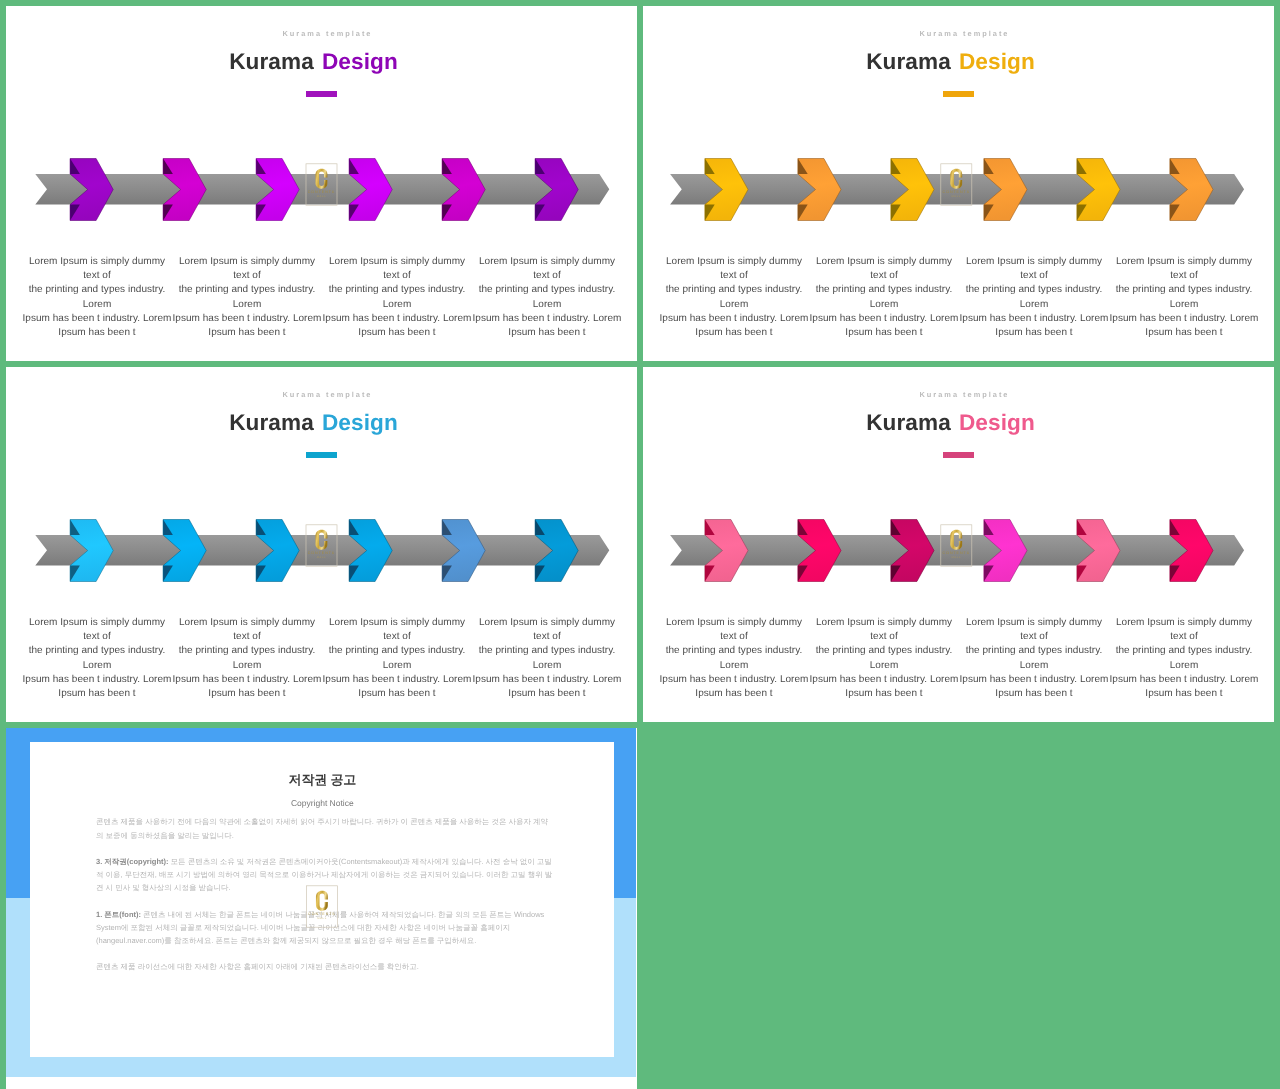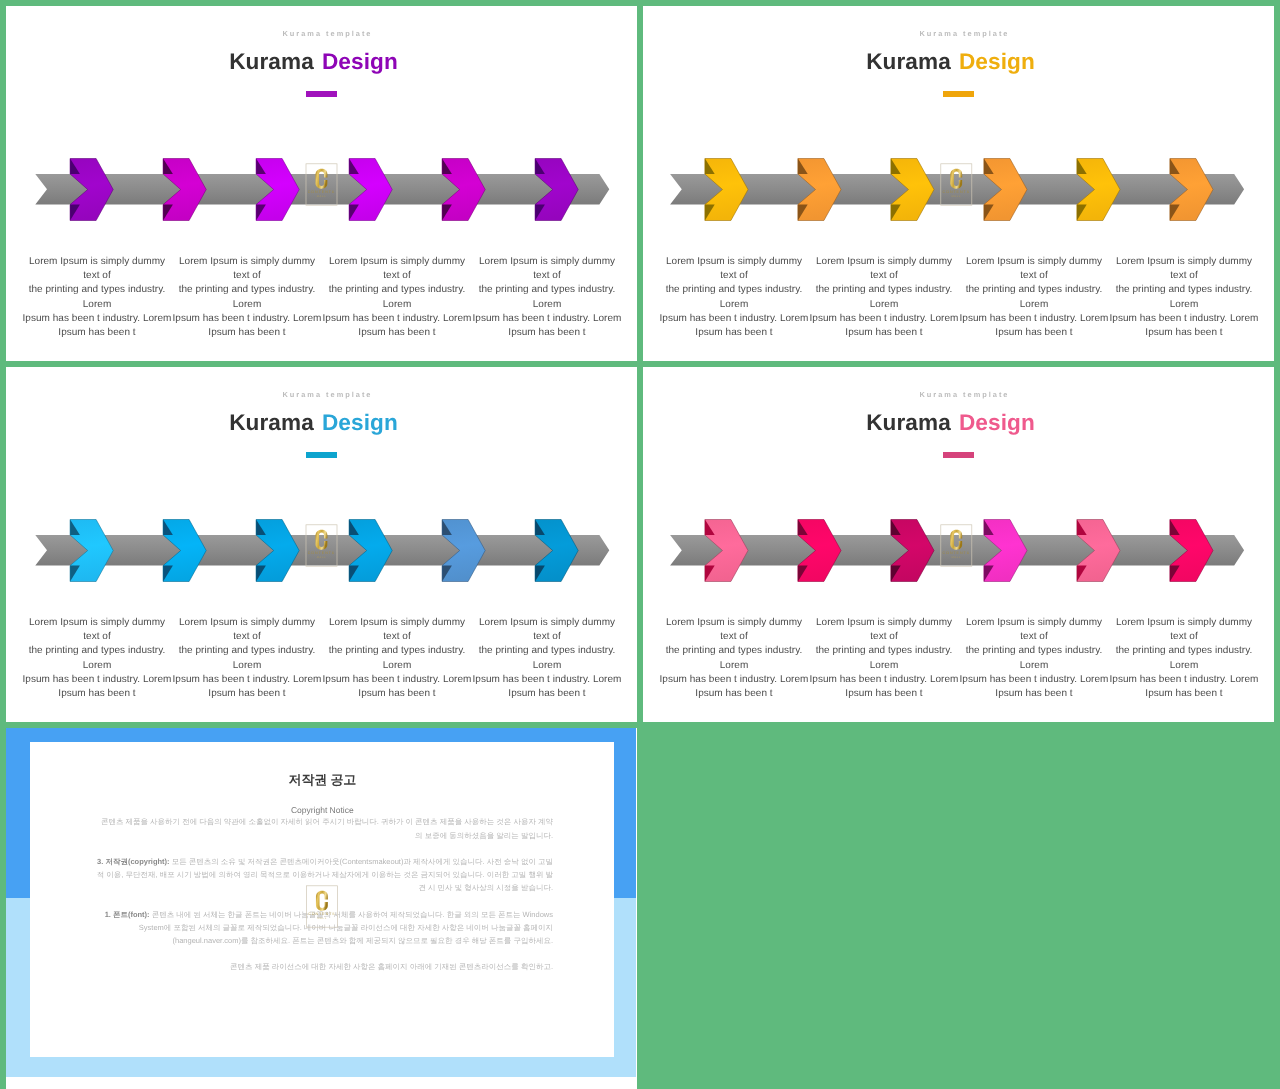--- a/index.html
+++ b/index.html
@@ -25,23 +25,23 @@
   .caps{position:absolute;left:0;right:0;top:0;}
   .cap{position:absolute;top:249px;width:150px;font-size:10px;line-height:14.2px;color:#4c4c4c;
     text-align:center;letter-spacing:0.04px;}
 
   
   .cw-band{position:absolute;left:0;top:0;width:630px;height:170px;background:#47a1f3;}
   .cw-band2{position:absolute;left:0;top:170px;width:630px;height:179px;background:#b0e0fb;}
   .cw-card{position:absolute;left:24.3px;top:13.8px;width:584px;height:315px;background:#fff;}
   .cw-title{text-align:center;font-size:13px;font-weight:700;color:#3c3c3c;
     margin-top:31px;line-height:13px;letter-spacing:-0.2px;}
-  .cw-sub{text-align:center;font-size:8.5px;color:#7a7a7a;margin-top:20px;line-height:9px;}
+  .cw-sub{text-align:center;font-size:8.5px;color:#7a7a7a;margin-top:13px;line-height:9px;}
   .cw-body{position:absolute;left:65.7px;top:73.5px;width:457px;font-size:7.5px;
-    line-height:13.2px;color:#b5b5b5;text-align:right;}
+    line-height:13.2px;color:#b5b5b5;text-align:left;}
   .cw-body p{margin-bottom:13.1px;}
   .cw-body b{color:#8a8a8a;font-weight:700;}
   .cw-mark{position:absolute;left:50%;margin-left:-18px;top:133px;width:36px;height:64px;overflow:visible;}
 </style>
 </head>
 <body style="background: rgb(95, 186, 125);">
 
 <div class="deck">
 
   <section class="slide" id="slide-1">

